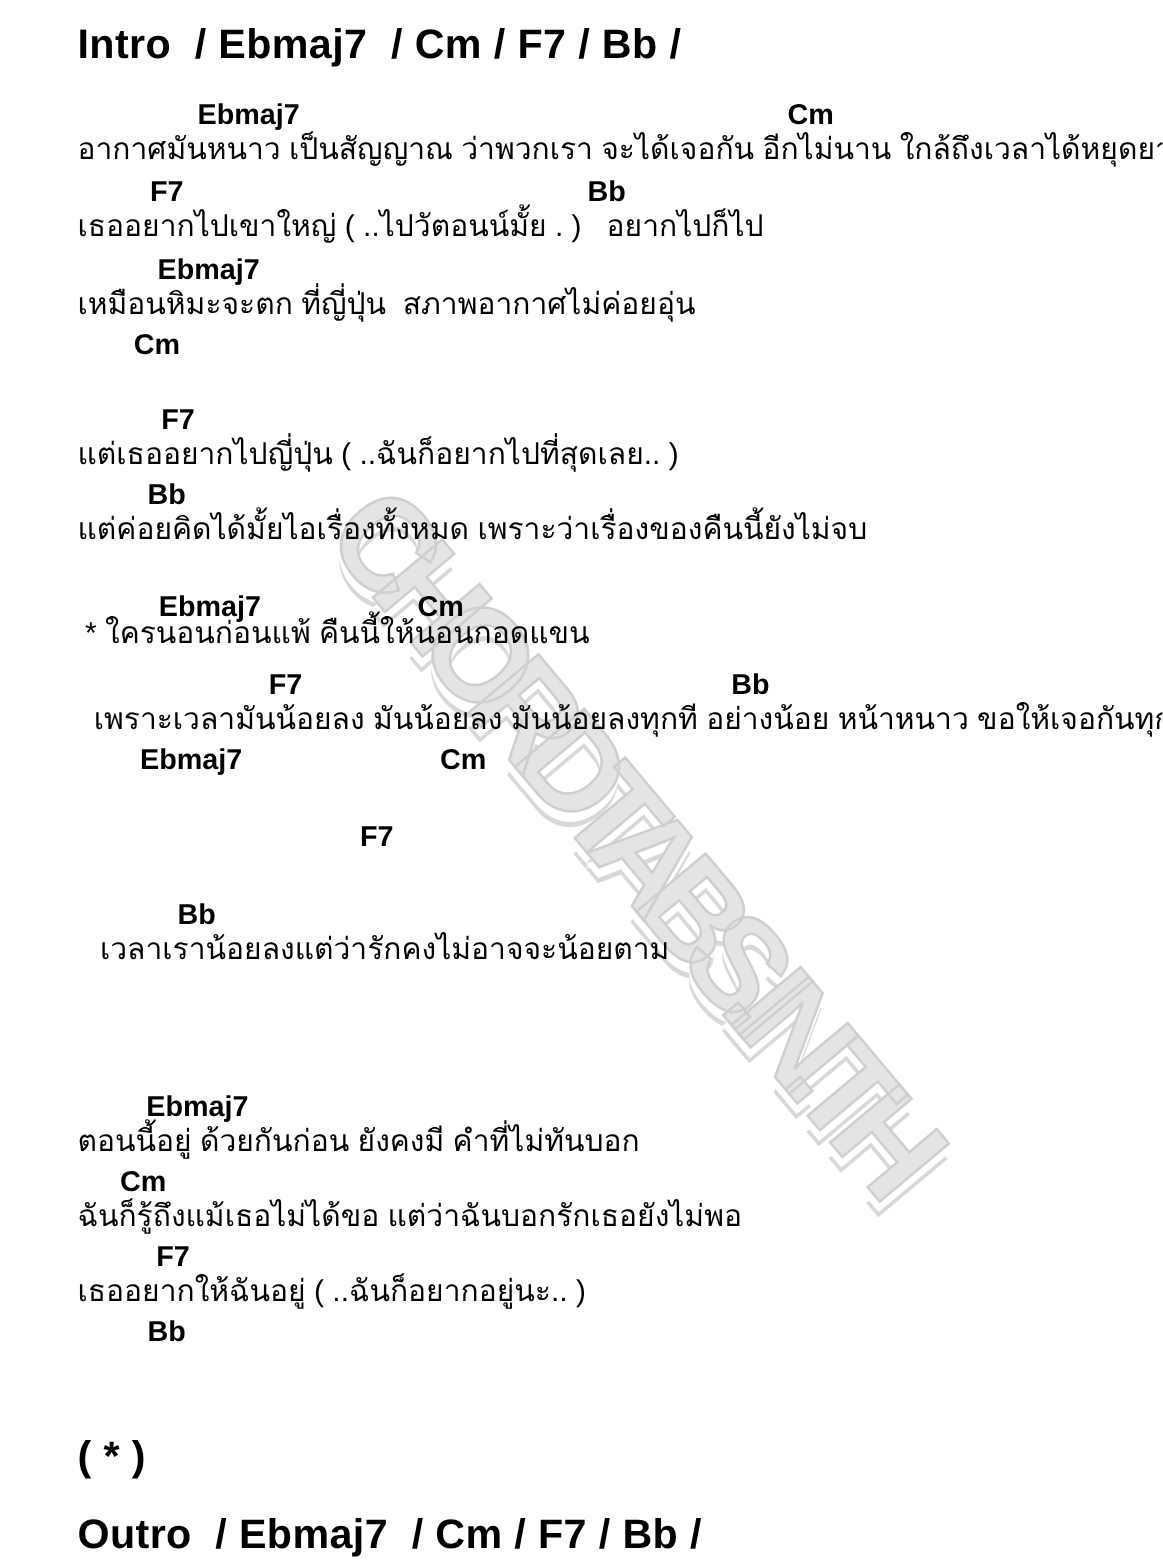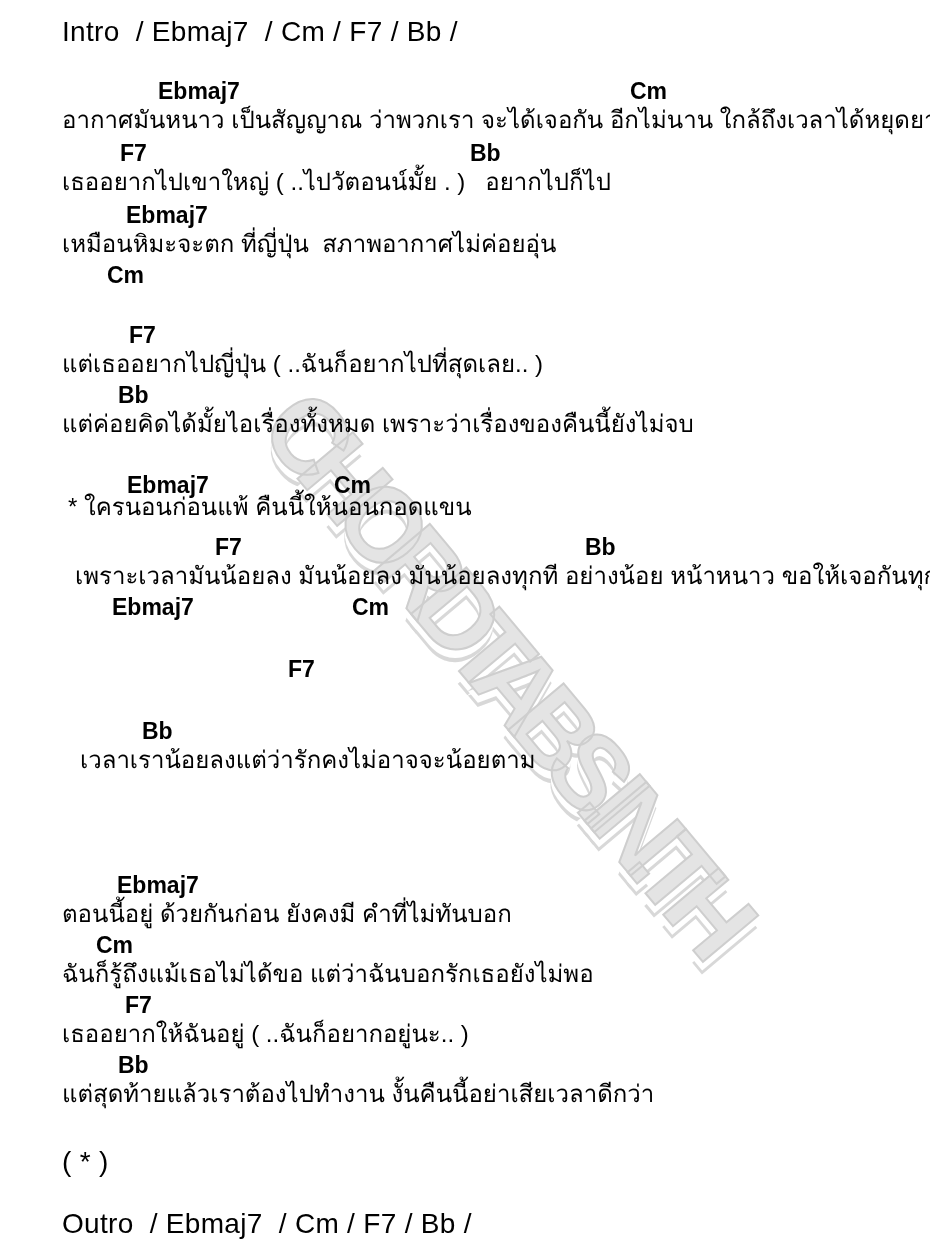--- a/index.html
+++ b/index.html
@@ -20,22 +20,22 @@
     inset: 0;
     z-index: 2;
   }
   .line {
     position: absolute;
     white-space: pre;
     color: #000000;
     z-index: 2;
   }
   .section {
-    font-size: 28px;
-    font-weight: normal;
+    font-size: 33px;
+    font-weight: bold;
     letter-spacing: 0.3px;
   }
   .lyric {
     font-size: 24px;
     line-height: 32px;
   }
   .chord-row {
     position: absolute;
     left: 0;
     width: 100%;
@@ -128,16 +128,15 @@
       <span class="chord" style="left: 96px;">Cm</span>
     </div>
     <div class="line lyric" style="left: 62px; top: 958px;">ฉันก็รู้ถึงแม้เธอไม่ได้ขอ แต่ว่าฉันบอกรักเธอยังไม่พอ</div>
     <div class="chord-row" style="top: 992px;">
       <span class="chord" style="left: 125px;">F7</span>
     </div>
     <div class="line lyric" style="left: 62px; top: 1018px;">เธออยากให้ฉันอยู่ ( ..ฉันก็อยากอยู่นะ.. )</div>
     <div class="chord-row" style="top: 1052px;">
       <span class="chord" style="left: 118px;">Bb</span>
     </div>
-    <div class="line lyric" style="left: 62px; top: 1078px;">แต่สุดท้ายแล้วเราต้องไปทำงาน งั้นคืนนี้อย่าเสียเวลาดีกว่า</div>
     <div class="line section" style="left: 62px; top: 1146px;">( * )</div>
     <div class="line section" style="left: 62px; top: 1208px;">Outro  / Ebmaj7  / Cm / F7 / Bb /</div>
   </main>
 
 </body></html>

